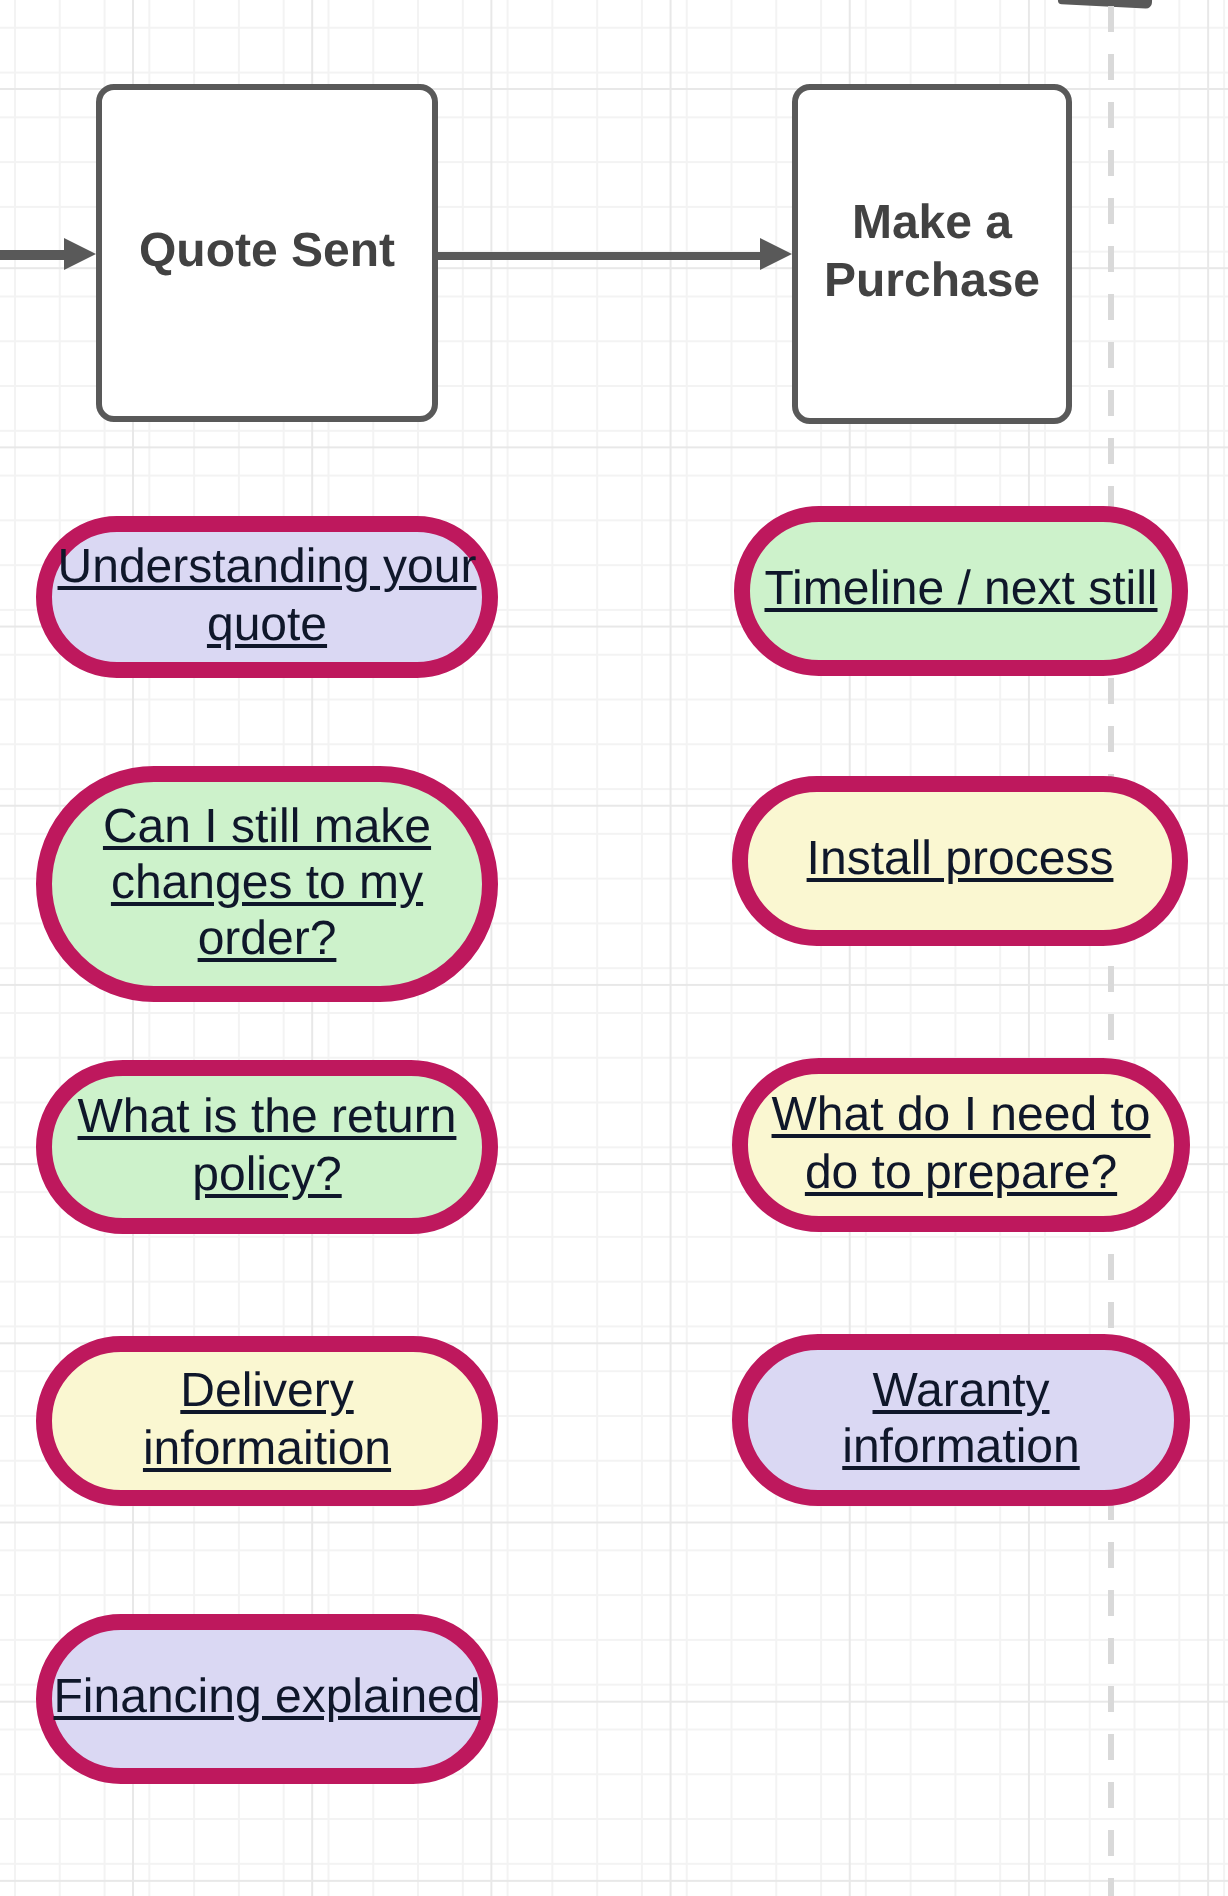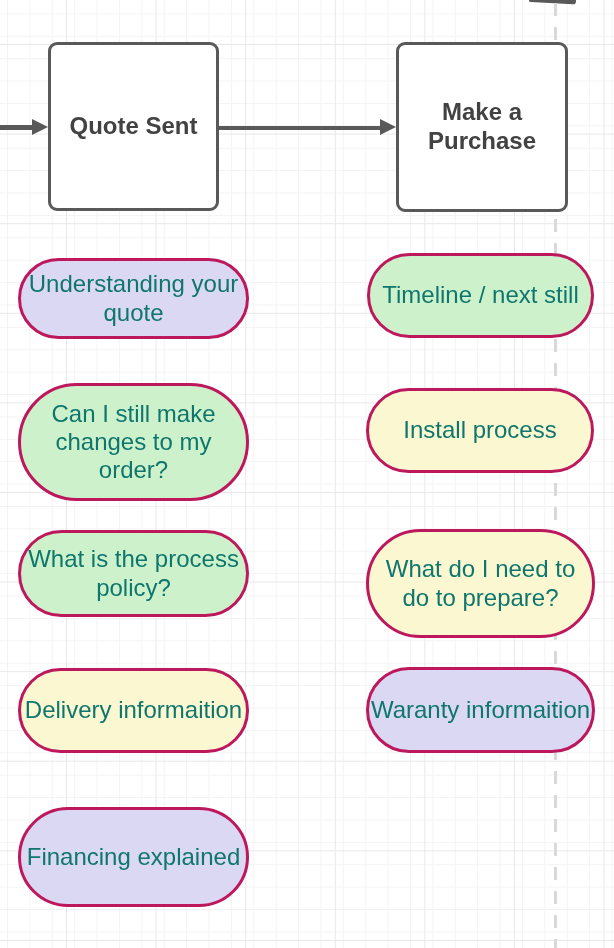--- a/index.html
+++ b/index.html
@@ -33,44 +33,45 @@
     justify-content: center;
     text-align: center;
     font-weight: bold;
     font-size: 24px;
     line-height: 1.2;
     color: #424242;
     white-space: pre-line;
     box-sizing: border-box;
   }
   #node-quote-sent   { left: 48px;  top: 42px; width: 171px; height: 169px; }
-  #node-make-a-purchase { left: 396px; top: 42px; width: 172px; height: 170px; }
+  #node-make-a-purchase { left: 396px; top: 42px; width: 140px; height: 170px; }
 
   .pill {
     position: absolute;
-    border: 3px solid #be185d;
+    border: 8px solid #be185d;
     border-radius: 999px;
     display: flex;
     align-items: center;
     justify-content: center;
     text-align: center;
     font-size: 24px;
     line-height: 1.17;
-    color: #0f766e;
+    color: #0f172a;
     white-space: pre-line;
     box-sizing: border-box;
+    text-decoration: underline;
   }
   #pill-understanding-your-quote { left: 18px;  top: 258px; width: 231px; height: 81px; }
   #pill-can-i-still-make-changes { left: 18px;  top: 383px; width: 231px; height: 118px; }
   #pill-what-is-the-return-policy{ left: 18px;  top: 530px; width: 231px; height: 87px; }
   #pill-delivery-information     { left: 18px;  top: 668px; width: 231px; height: 85px; }
-  #pill-financing-explained      { left: 18px;  top: 807px; width: 231px; height: 100px; }
+  #pill-financing-explained      { left: 18px;  top: 807px; width: 231px; height: 85px; }
   #pill-timeline-next-steps      { left: 367px; top: 253px; width: 227px; height: 85px; }
   #pill-install-process          { left: 366px; top: 388px; width: 228px; height: 85px; }
-  #pill-what-do-i-need-to-prepare{ left: 366px; top: 529px; width: 229px; height: 109px; }
+  #pill-what-do-i-need-to-prepare{ left: 366px; top: 529px; width: 229px; height: 87px; }
   #pill-waranty-information      { left: 366px; top: 667px; width: 229px; height: 86px; }
 
   .arrow-shaft {
     position: absolute;
     height: 4.5px;
     background: #595959;
   }
   #arrow-into-quote-shaft  { left: 0px;   top: 125px; width: 34px; }
   #arrow-quote-to-purchase-shaft { left: 219px; top: 125.5px; width: 163px; }
 
@@ -130,27 +131,27 @@
 <div class="node" id="node-make-a-purchase">Make a
 Purchase</div>
 
 <div class="pill" id="pill-understanding-your-quote" style="background-color: rgb(218, 216, 243);">Understanding your
 quote</div>
 
 <div class="pill" id="pill-can-i-still-make-changes" style="background-color: rgb(205, 242, 203);">Can I still make
 changes to my
 order?</div>
 
-<div class="pill" id="pill-what-is-the-return-policy" style="background-color: rgb(205, 242, 203);">What is the process
+<div class="pill" id="pill-what-is-the-return-policy" style="background-color: rgb(205, 242, 203);">What is the return
 policy?</div>
 
 <div class="pill" id="pill-delivery-information" style="background-color: rgb(250, 247, 209);">Delivery informaition</div>
 
 <div class="pill" id="pill-financing-explained" style="background-color: rgb(218, 216, 243);">Financing explained</div>
 
 <div class="pill" id="pill-timeline-next-steps" style="background-color: rgb(205, 242, 203);">Timeline / next still</div>
 
 <div class="pill" id="pill-install-process" style="background-color: rgb(250, 247, 209);">Install process</div>
 
 <div class="pill" id="pill-what-do-i-need-to-prepare" style="background-color: rgb(250, 247, 209);">What do I need to
 do to prepare?</div>
 
-<div class="pill" id="pill-waranty-information" style="background-color: rgb(218, 216, 243);">Waranty informaition</div>
+<div class="pill" id="pill-waranty-information" style="background-color: rgb(218, 216, 243);">Waranty information</div>
 
 </body></html>

